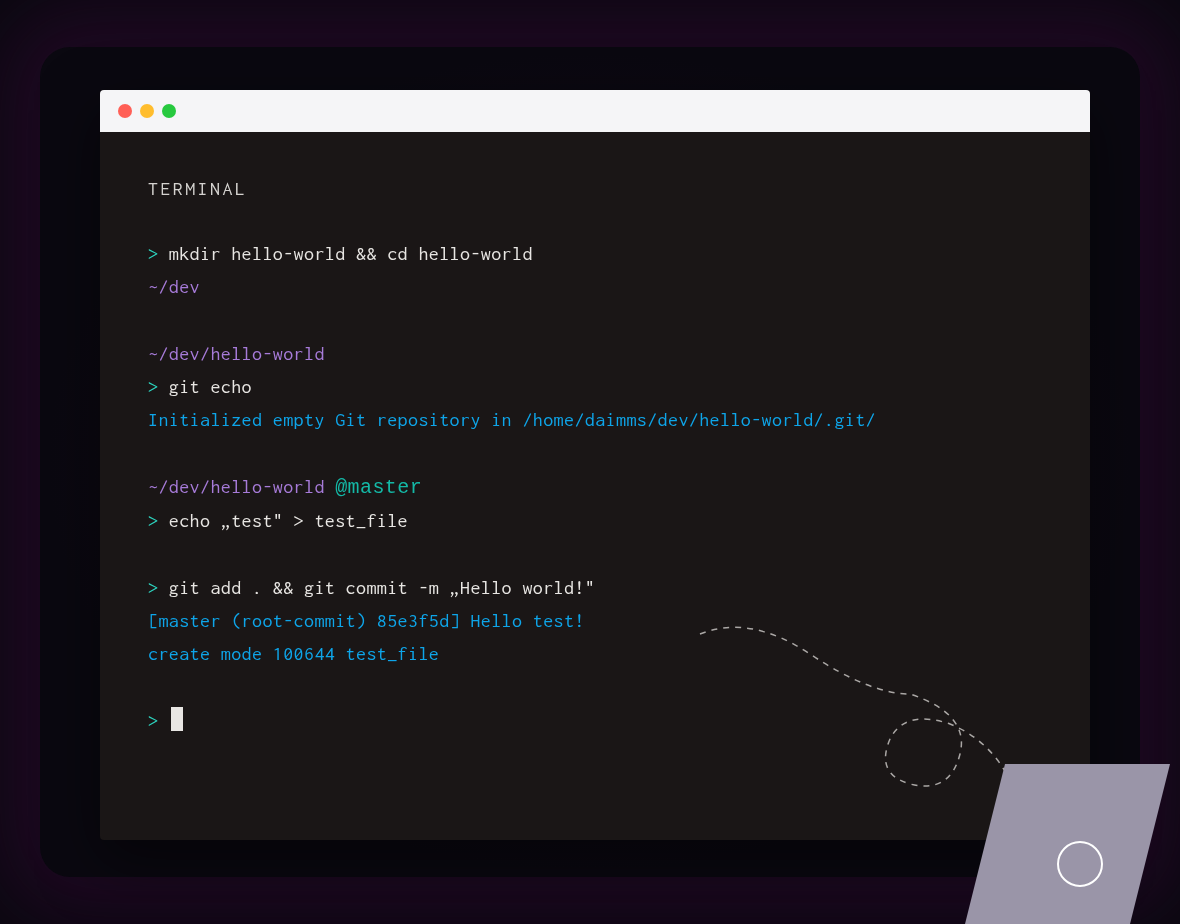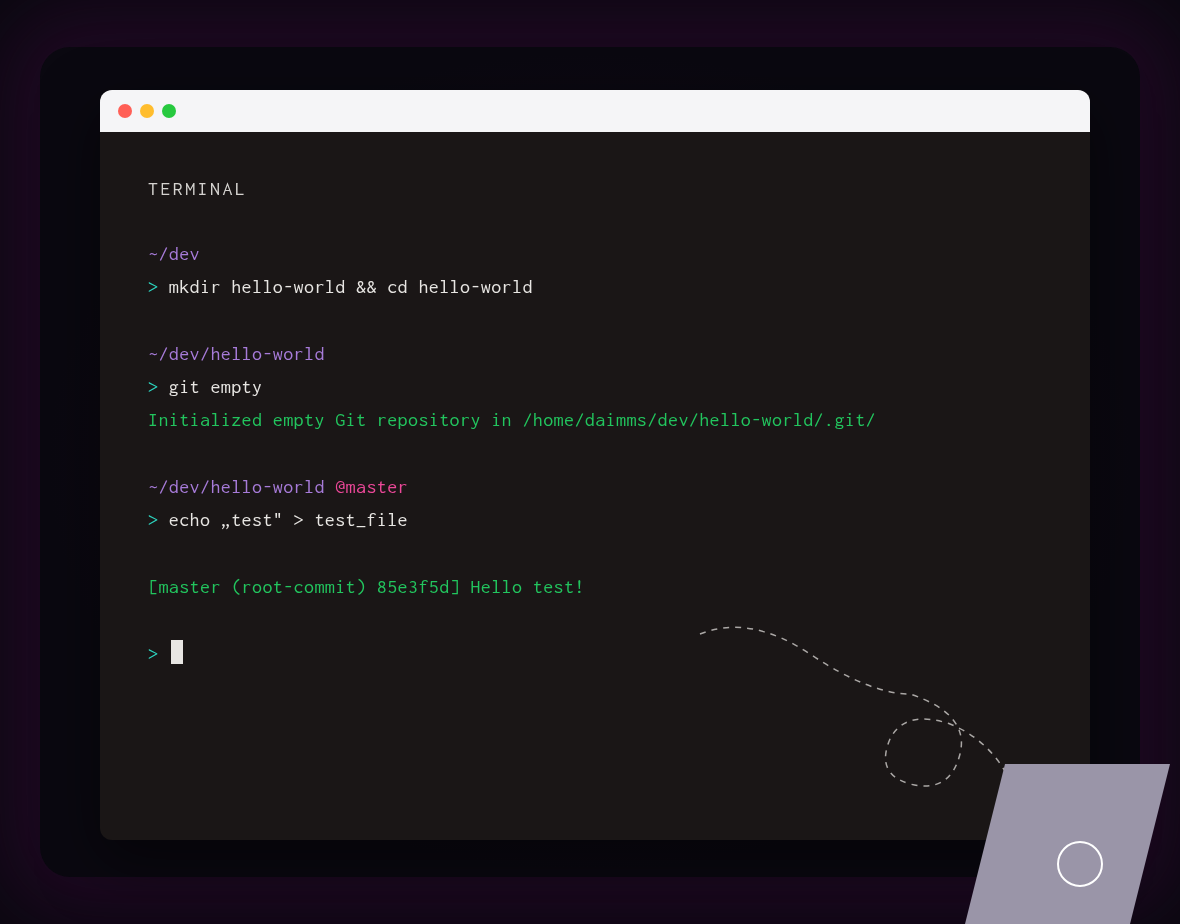--- a/index.html
+++ b/index.html
@@ -25,21 +25,21 @@
       border-radius: 30px;
       box-shadow: 0 0 80px 40px rgba(60, 10, 60, 0.4);
       background: radial-gradient(ellipse at center, rgba(50, 10, 50, 0.3), transparent 70%);
     }
     .terminal-window {
       position: absolute;
       top: 90px;
       left: 100px;
       width: 990px;
       height: 750px;
-      border-radius: 12px;
+      border-radius: 4px;
       overflow: hidden;
       background: #1a1616;
       box-shadow: 0 20px 60px rgba(0, 0, 0, 0.5);
     }
     .titlebar {
       height: 42px;
       background: #f5f5f7;
       display: flex;
       align-items: center;
       padding-left: 18px;
@@ -65,25 +65,25 @@
       letter-spacing: 0.12em;
       margin-bottom: 32px;
     }
     .block {
       margin-bottom: 34px;
     }
     .block:last-child {
       margin-bottom: 0;
     }
     .path { color: #a77bd9; }
-    .branch { color: #ec4899; }
+    .branch { color: #14b8a6; font-family: Liberation Mono, monospace; }
     .status { color: #e8c547; }
     .prompt { color: #2dd4bf; }
     .cmd { color: #e8e6e3; }
-    .output { color: #22c55e; }
+    .output { color: #0ea5e9; }
     .cursor {
       display: inline-block;
       width: 12px;
       height: 24px;
       background: #e8e6e3;
       vertical-align: text-bottom;
       margin-left: 2px;
     }
     .squiggle {
       position: absolute;
@@ -121,53 +121,58 @@
   <div class="titlebar">
     <div class="traffic-light tl-red"></div>
     <div class="traffic-light tl-yellow"></div>
     <div class="traffic-light tl-green"></div>
   </div>
   <div class="terminal-body">
     <div class="title">TERMINAL</div>
 
     <div class="block">
       <div>
-        <span class="path">~/dev</span>
+        <span class="prompt">&gt;</span>
+        <span class="cmd"> </span><span class="cmd">mkdir hello-world &amp;&amp; cd hello-world</span>
       </div>
       <div>
-        <span class="prompt">&gt;</span>
-        <span class="cmd"> </span><span class="cmd">mkdir hello-world &amp;&amp; cd hello-world</span>
+        <span class="path">~/dev</span>
       </div>
     </div>
 
     <div class="block">
       <div>
         <span class="path">~/dev/hello-world</span>
       </div>
       <div>
         <span class="prompt">&gt;</span>
-        <span class="cmd"> </span><span class="cmd">git empty</span>
+        <span class="cmd"> </span><span class="cmd">git echo</span>
       </div>
       <div class="output">Initialized empty Git repository in /home/daimms/dev/hello-world/.git/</div>
     </div>
 
     <div class="block">
       <div>
         <span class="path">~/dev/hello-world</span>
         <span> </span>
         <span class="branch">@master</span>
       </div>
       <div>
         <span class="prompt">&gt;</span>
         <span class="cmd"> </span><span class="cmd">echo „test" &gt; test_file</span>
       </div>
     </div>
 
     <div class="block">
+      <div>
+        <span class="prompt">&gt;</span>
+        <span class="cmd"> </span><span class="cmd">git add . &amp;&amp; git commit -m „Hello world!"</span>
+      </div>
       <div class="output">[master (root-commit) 85e3f5d] Hello test!</div>
+      <div class="output">create mode 100644 test_file</div>
     </div>
 
     <div class="block">
       <div>
         <span class="prompt">&gt;</span>
         <span class="cursor"></span>
       </div>
     </div>
   </div>
 </div>

